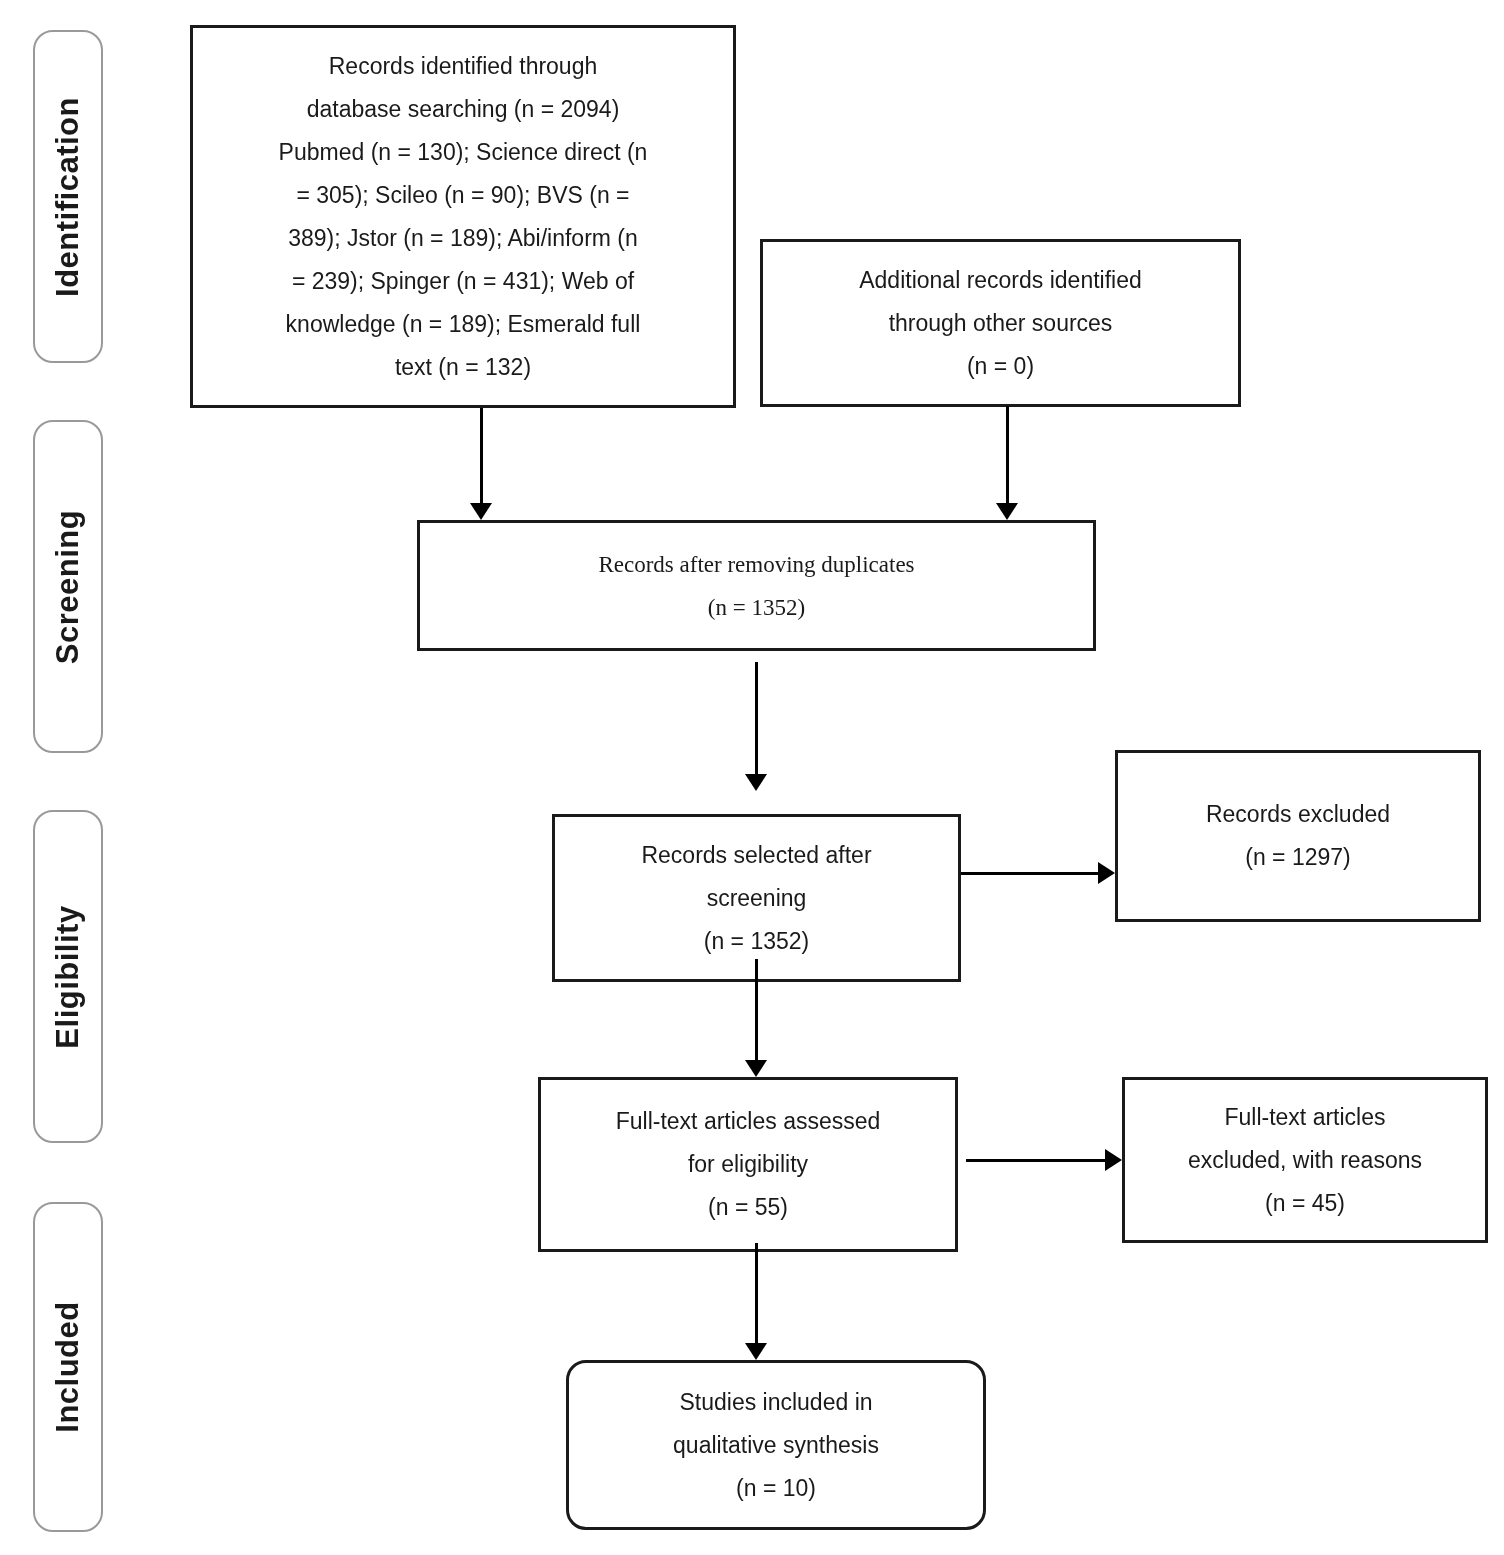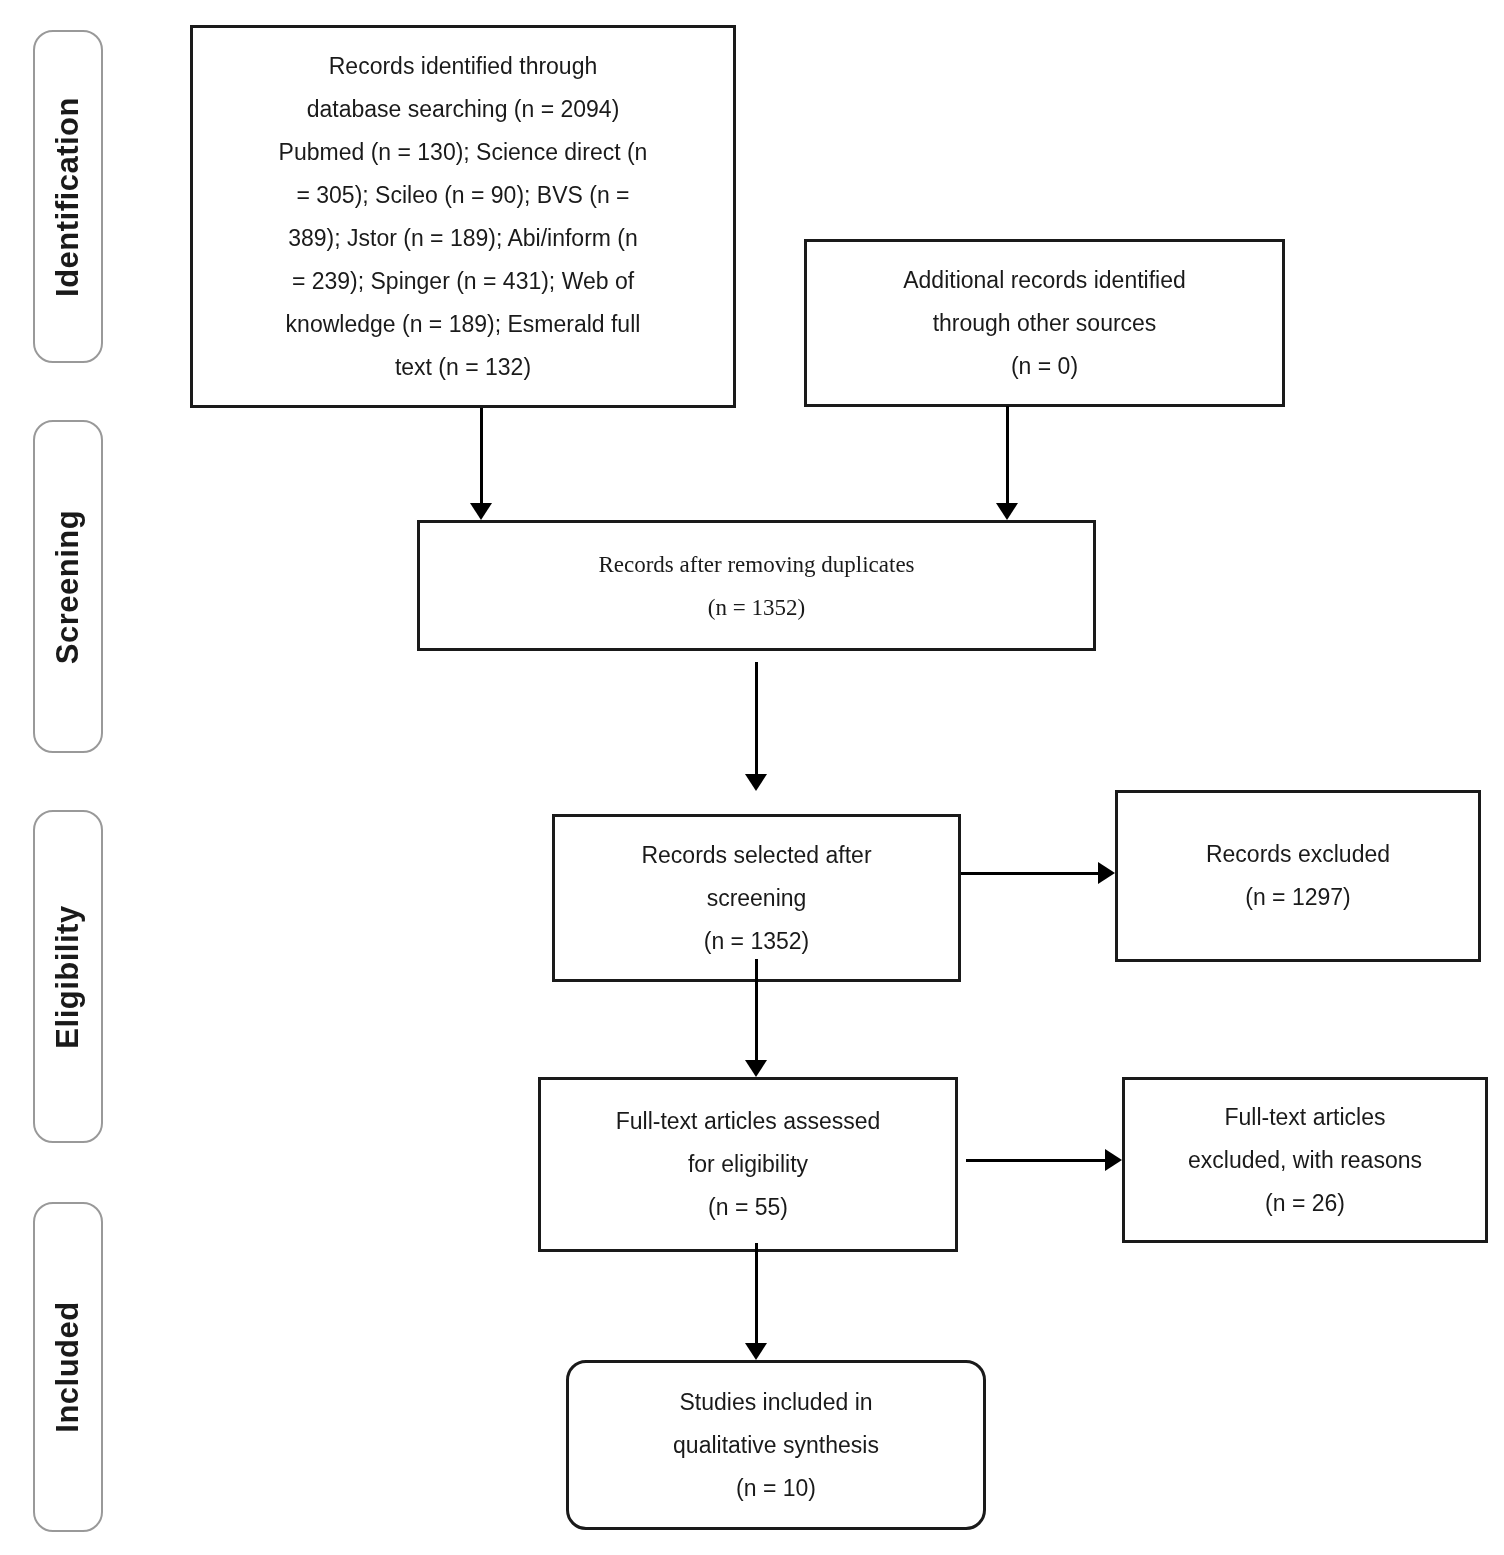--- a/index.html
+++ b/index.html
@@ -52,24 +52,24 @@
     align-items: center;
     justify-content: center;
     text-align: center;
     white-space: pre-line;
     font-size: 23px;
     line-height: 43px;
     color: #1a1a1a;
     padding: 6px 10px;
   }
   .box-identified        { left: 190px;  top: 25px;   width: 546px; height: 383px; }
-  .box-additional        { left: 804px;  top: 239px;  width: 481px; height: 168px; }
+  .box-additional        { left: 760px;  top: 239px;  width: 481px; height: 168px; }
   .box-after-duplicates  { left: 417px;  top: 520px;  width: 679px; height: 131px; font-family: Liberation Serif, serif; }
   .box-screened          { left: 552px;  top: 791px;  width: 409px; height: 168px; margin-top: 23px; }
-  .box-records-excluded  { left: 1115px; top: 790px;  width: 366px; height: 172px; }
+  .box-records-excluded  { left: 1115px; top: 750px;  width: 366px; height: 172px; }
   .box-fulltext          { left: 538px;  top: 1077px; width: 420px; height: 175px; }
   .box-fulltext-excluded { left: 1122px; top: 1077px; width: 366px; height: 166px; }
   .box-included-studies  { left: 566px;  top: 1360px; width: 420px; height: 170px; border-radius: 20px; }
 
   
   .arrow { position: absolute; }
   .shaft { position: absolute; background: #000000; }
   .head  { position: absolute; width: 0; height: 0; }
   .head-down {
     border-left: 11px solid transparent;
@@ -122,21 +122,21 @@
 
   <div class="box box-records-excluded">Records excluded
 (n = 1297)</div>
 
   <div class="box box-fulltext">Full-text articles assessed
 for eligibility
 (n = 55)</div>
 
   <div class="box box-fulltext-excluded">Full-text articles
 excluded, with reasons
-(n = 26)</div>
+(n = 45)</div>
 
   <div class="box box-included-studies">Studies included in
 qualitative synthesis
 (n = 10)</div>
 
   <div class="arrow">
     <div class="shaft" style="left:480px; top:408px; width:3px; height:97px;"></div>
     <div class="head head-down" style="left:470px; top:503px;"></div>
   </div>
 

